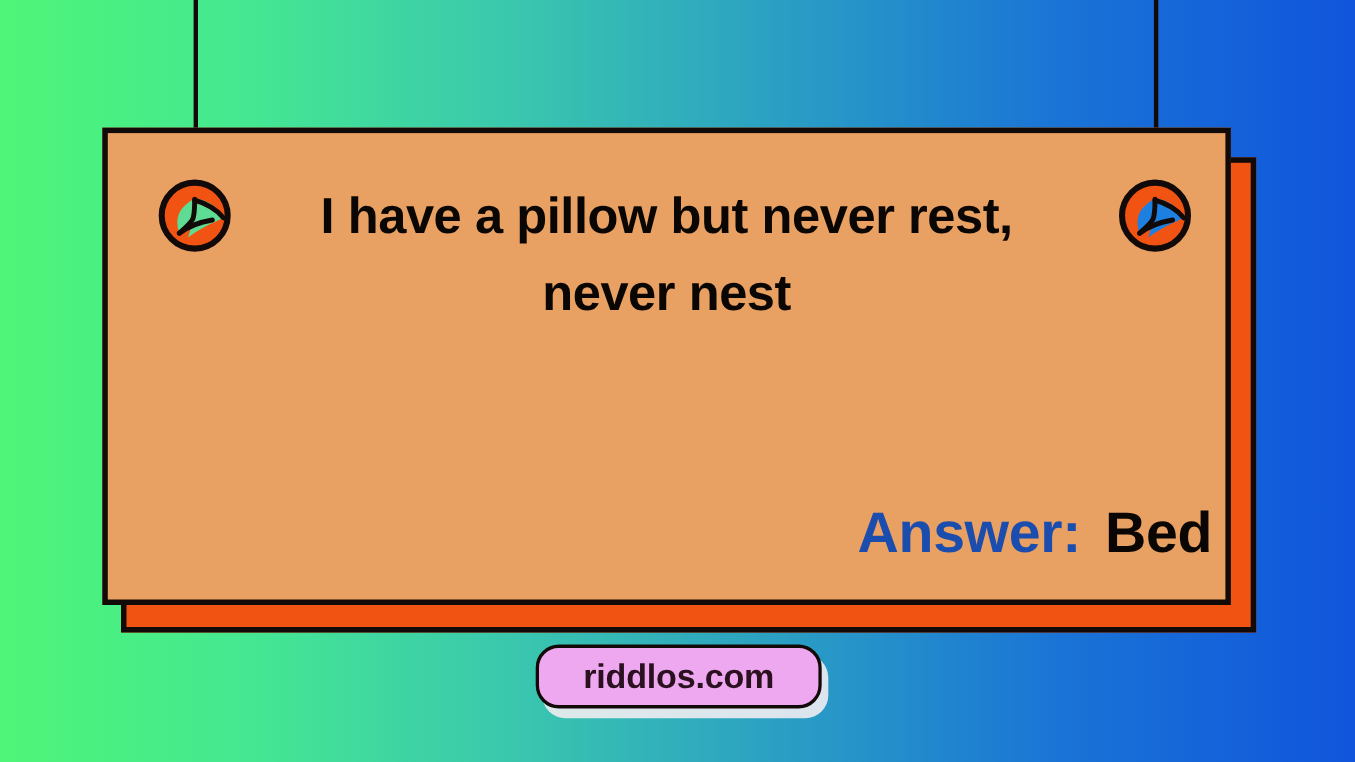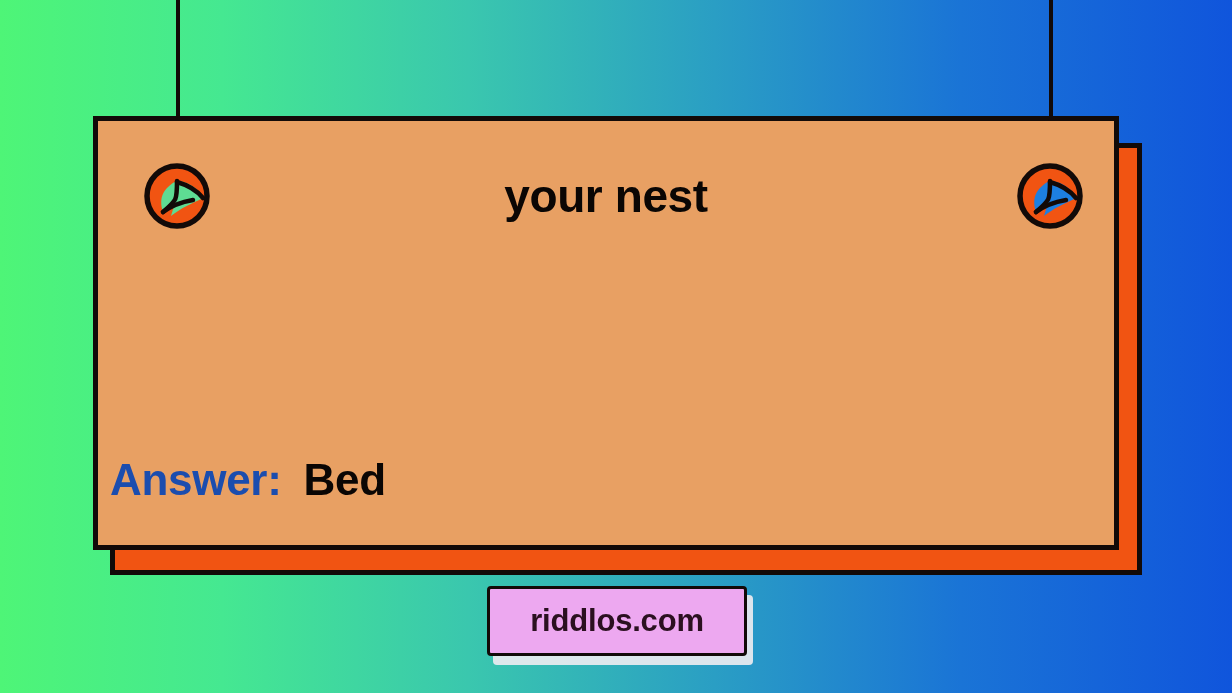--- a/index.html
+++ b/index.html
@@ -90,39 +90,39 @@
     letter-spacing: -0.4px;
   }
   .riddle-line { display: block; white-space: nowrap; }
 
   
   .answer-row {
     position: absolute;
     left: 110px;
     top: 455px;
     width: 992px;
-    text-align: left;
+    text-align: right;
     z-index: 6;
-    font-size: 44px;
+    font-size: 52px;
     font-weight: bold;
     letter-spacing: -0.3px;
   }
   .answer-label { color: #1B4DAE; }
   .answer-value { color: #0A0604; margin-left: 22px; }
 
   
   .badge {
     position: absolute;
     left: 487px;
     top: 586px;
     width: 260px;
-    height: 70px;
+    height: 58px;
     background: #EDA8F0;
     border: 3px solid #120A08;
-    border-radius: 4px;
+    border-radius: 21px;
     box-sizing: border-box;
     display: flex;
     align-items: center;
     justify-content: center;
     z-index: 7;
     box-shadow: 6px 9px 0 0 rgba(236, 236, 240, 0.92);
   }
   .badge-text {
     color: #2B1020;
     font-size: 31px;
@@ -160,21 +160,22 @@
       <path d="M36 21 C36 40 36 40 22 52 C22 52 16 38 26 28 C33 21 36 21 36 21 Z" fill="#1D7FE0"></path>
       <path d="M36 21 C48 21 60 31 62 38 C50 44 40 48 30 56 C34 44 36 33 36 21 Z" fill="#1D7FE0"></path>
       <path d="M36 21 C36 40 36 40 22 52" fill="none" stroke="#120A08" stroke-width="4.5" stroke-linecap="round"></path>
       <path d="M36 22 C50 26 58 33 62 38" fill="none" stroke="#120A08" stroke-width="4.5" stroke-linecap="round"></path>
       <path d="M22 52 C30 46 40 42 52 40" fill="none" stroke="#120A08" stroke-width="4.5" stroke-linecap="round"></path>
       <circle cx="36" cy="36" r="30" fill="none" stroke="#120A08" stroke-width="5.5"></circle>
     </svg>
   </div>
 
   <div class="riddle">
-    <span class="riddle-line">your nest</span>
+    <span class="riddle-line">I have a pillow but never rest,</span>
+    <span class="riddle-line">never nest</span>
   </div>
 
   <div class="answer-row">
     <span class="answer-label">Answer:</span><span class="answer-value">Bed</span>
   </div>
 
   <div class="badge">
     <span class="badge-text">riddlos.com</span>
   </div>
 

